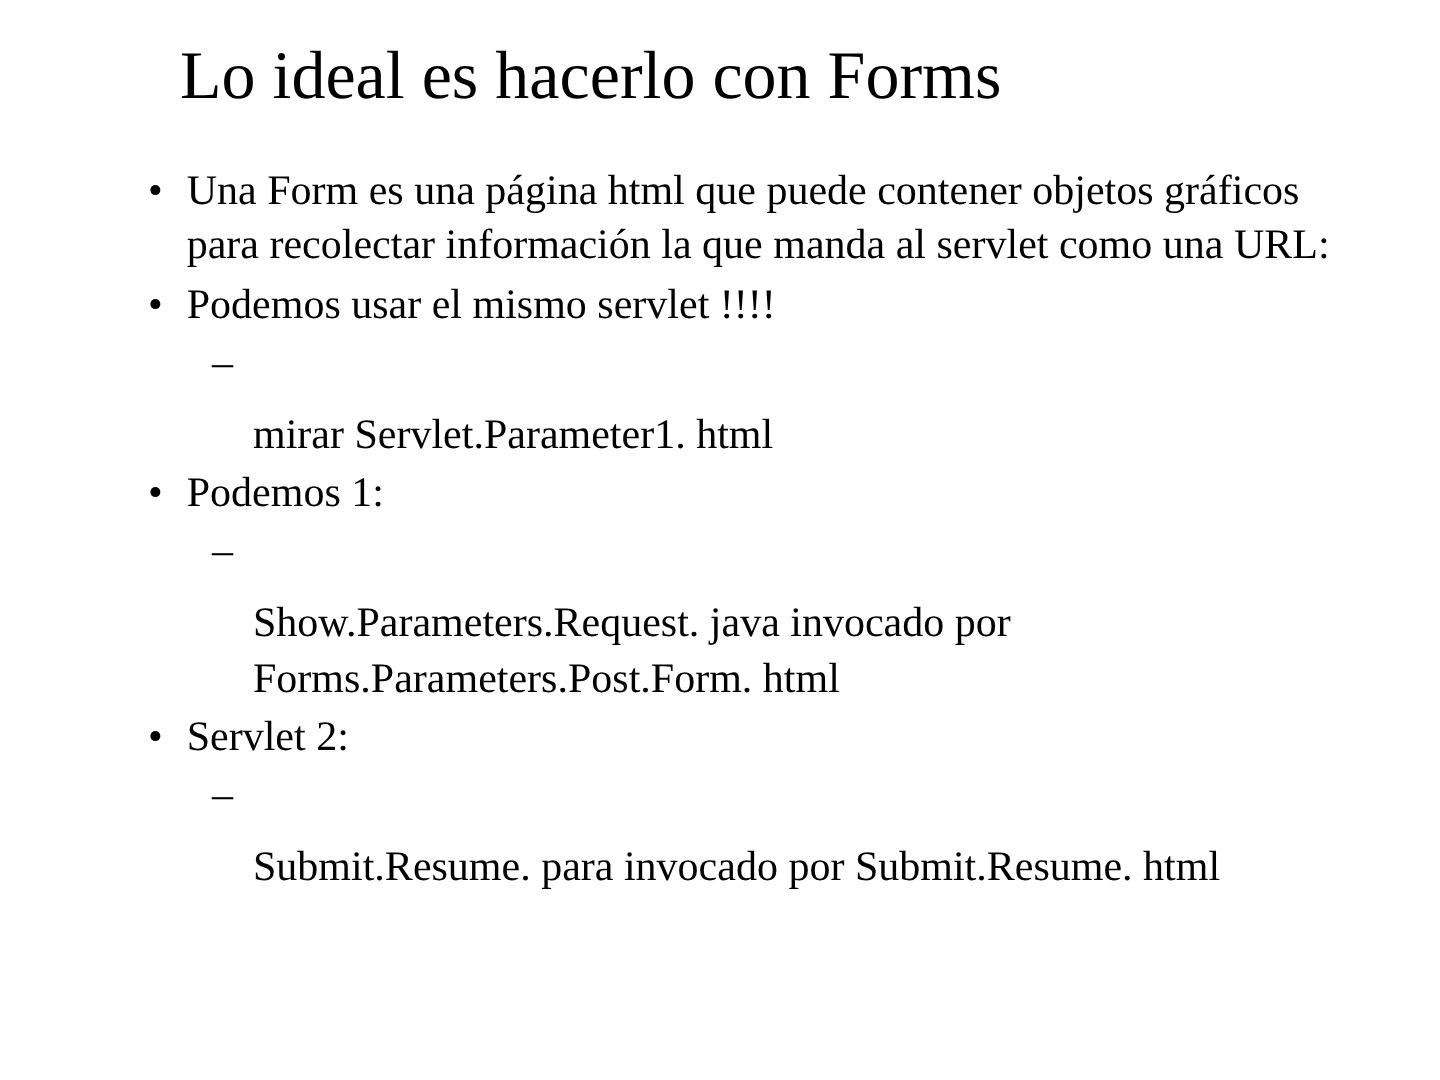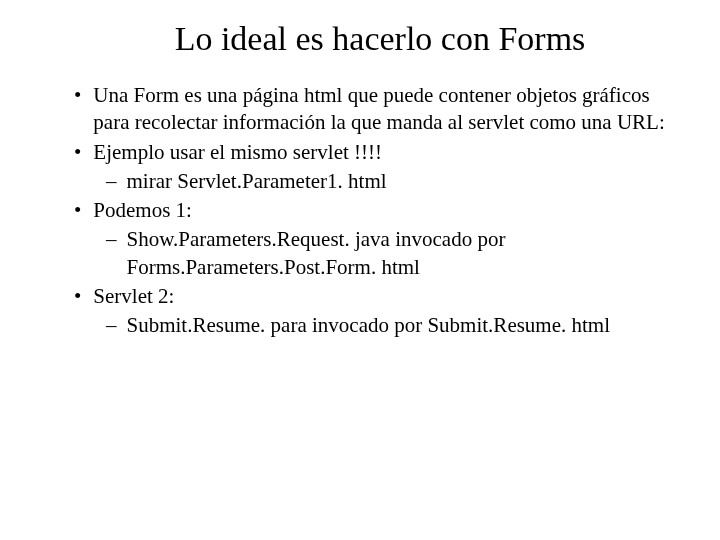--- a/index.html
+++ b/index.html
@@ -11,21 +11,21 @@
       width: 720px;
       height: 540px;
       background: #ffffff;
       font-family: "Times New Roman", Times, serif;
       color: #000000;
       padding: 20px 50px 20px 50px;
     }
     .slide-title {
       font-size: 34px;
       font-weight: normal;
-      text-align: center;
+      text-align: left;
       margin-bottom: 24px;
       margin-left: 40px;
     }
     .content {
       padding-left: 24px;
     }
     .bullet-item {
       display: flex;
       align-items: flex-start;
       font-size: 21px;
@@ -50,37 +50,38 @@
       margin-bottom: 2px;
     }
     .sub-bullet-marker {
       margin-right: 10px;
       font-size: 21px;
       line-height: 1.3;
       flex-shrink: 0;
     }
     .sub-bullet-text {
       flex: 1;
+      margin-top: 36px;
     }
   </style>
 </head>
 <body>
 
 <h1 class="slide-title">Lo ideal es hacerlo con Forms</h1>
 
 <div class="content">
 
   <div class="bullet-item">
     <span class="bullet-marker">•</span>
     <span class="bullet-text">Una Form es una página html que puede contener objetos gráficos para recolectar información la que manda al servlet como una URL:</span>
   </div>
 
   <div class="bullet-item">
     <span class="bullet-marker">•</span>
-    <span class="bullet-text">Ejemplo usar el mismo servlet !!!!</span>
+    <span class="bullet-text">Podemos usar el mismo servlet !!!!</span>
   </div>
   <div class="sub-bullet-item">
     <span class="sub-bullet-marker">–</span>
     <span class="sub-bullet-text">mirar Servlet.Parameter1. html</span>
   </div>
 
   <div class="bullet-item">
     <span class="bullet-marker">•</span>
     <span class="bullet-text">Podemos 1:</span>
   </div>

